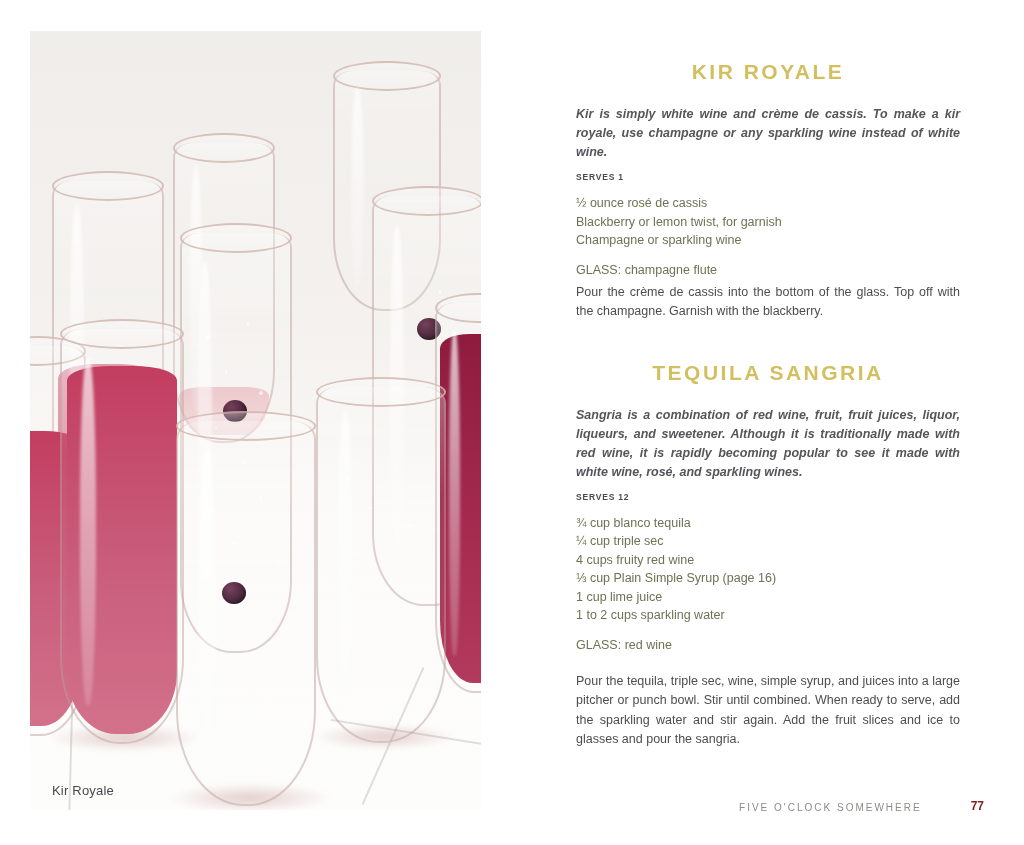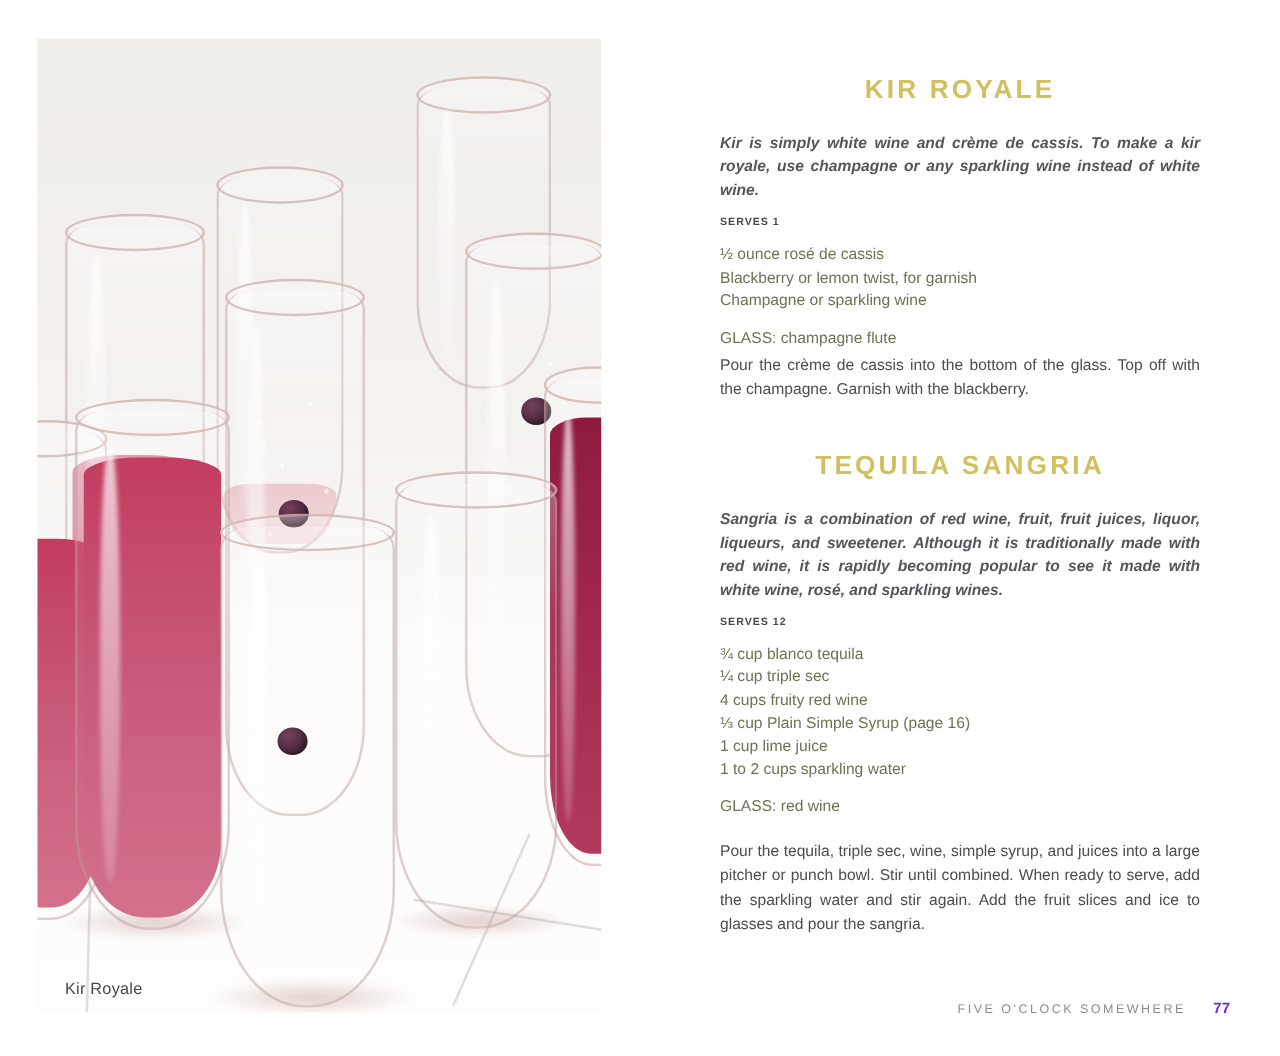--- a/index.html
+++ b/index.html
@@ -117,21 +117,21 @@
   .glass-line { margin-top:13px; font-size:12.5px; color:#6d7254; }
   .instructions { margin-top:6px; font-size:12.5px; line-height:19.5px;
                   color:#4d4d4d; text-align:justify; }
   .instructions.second { margin-top:20px; }
 
   .page-footer {
     position:absolute; top:799px; right:40px;
     display:flex; align-items:flex-end; gap:22px;
   }
   .running-title { font-size:10px; letter-spacing:2px; color:#8d8b88; }
-  .page-number   { font-size:12px; font-weight:bold; color:#6d28d9; }
+  .page-number   { font-size:12px; font-weight:bold; color:#7f1d1d;margin-left:27px; }
 </style>
 </head>
 <body>
 
 <div class="page">
 
   <div class="photo">
     <div class="table-sheen"></div>
     <div class="plank v1"></div>
     <div class="plank h1"></div>

